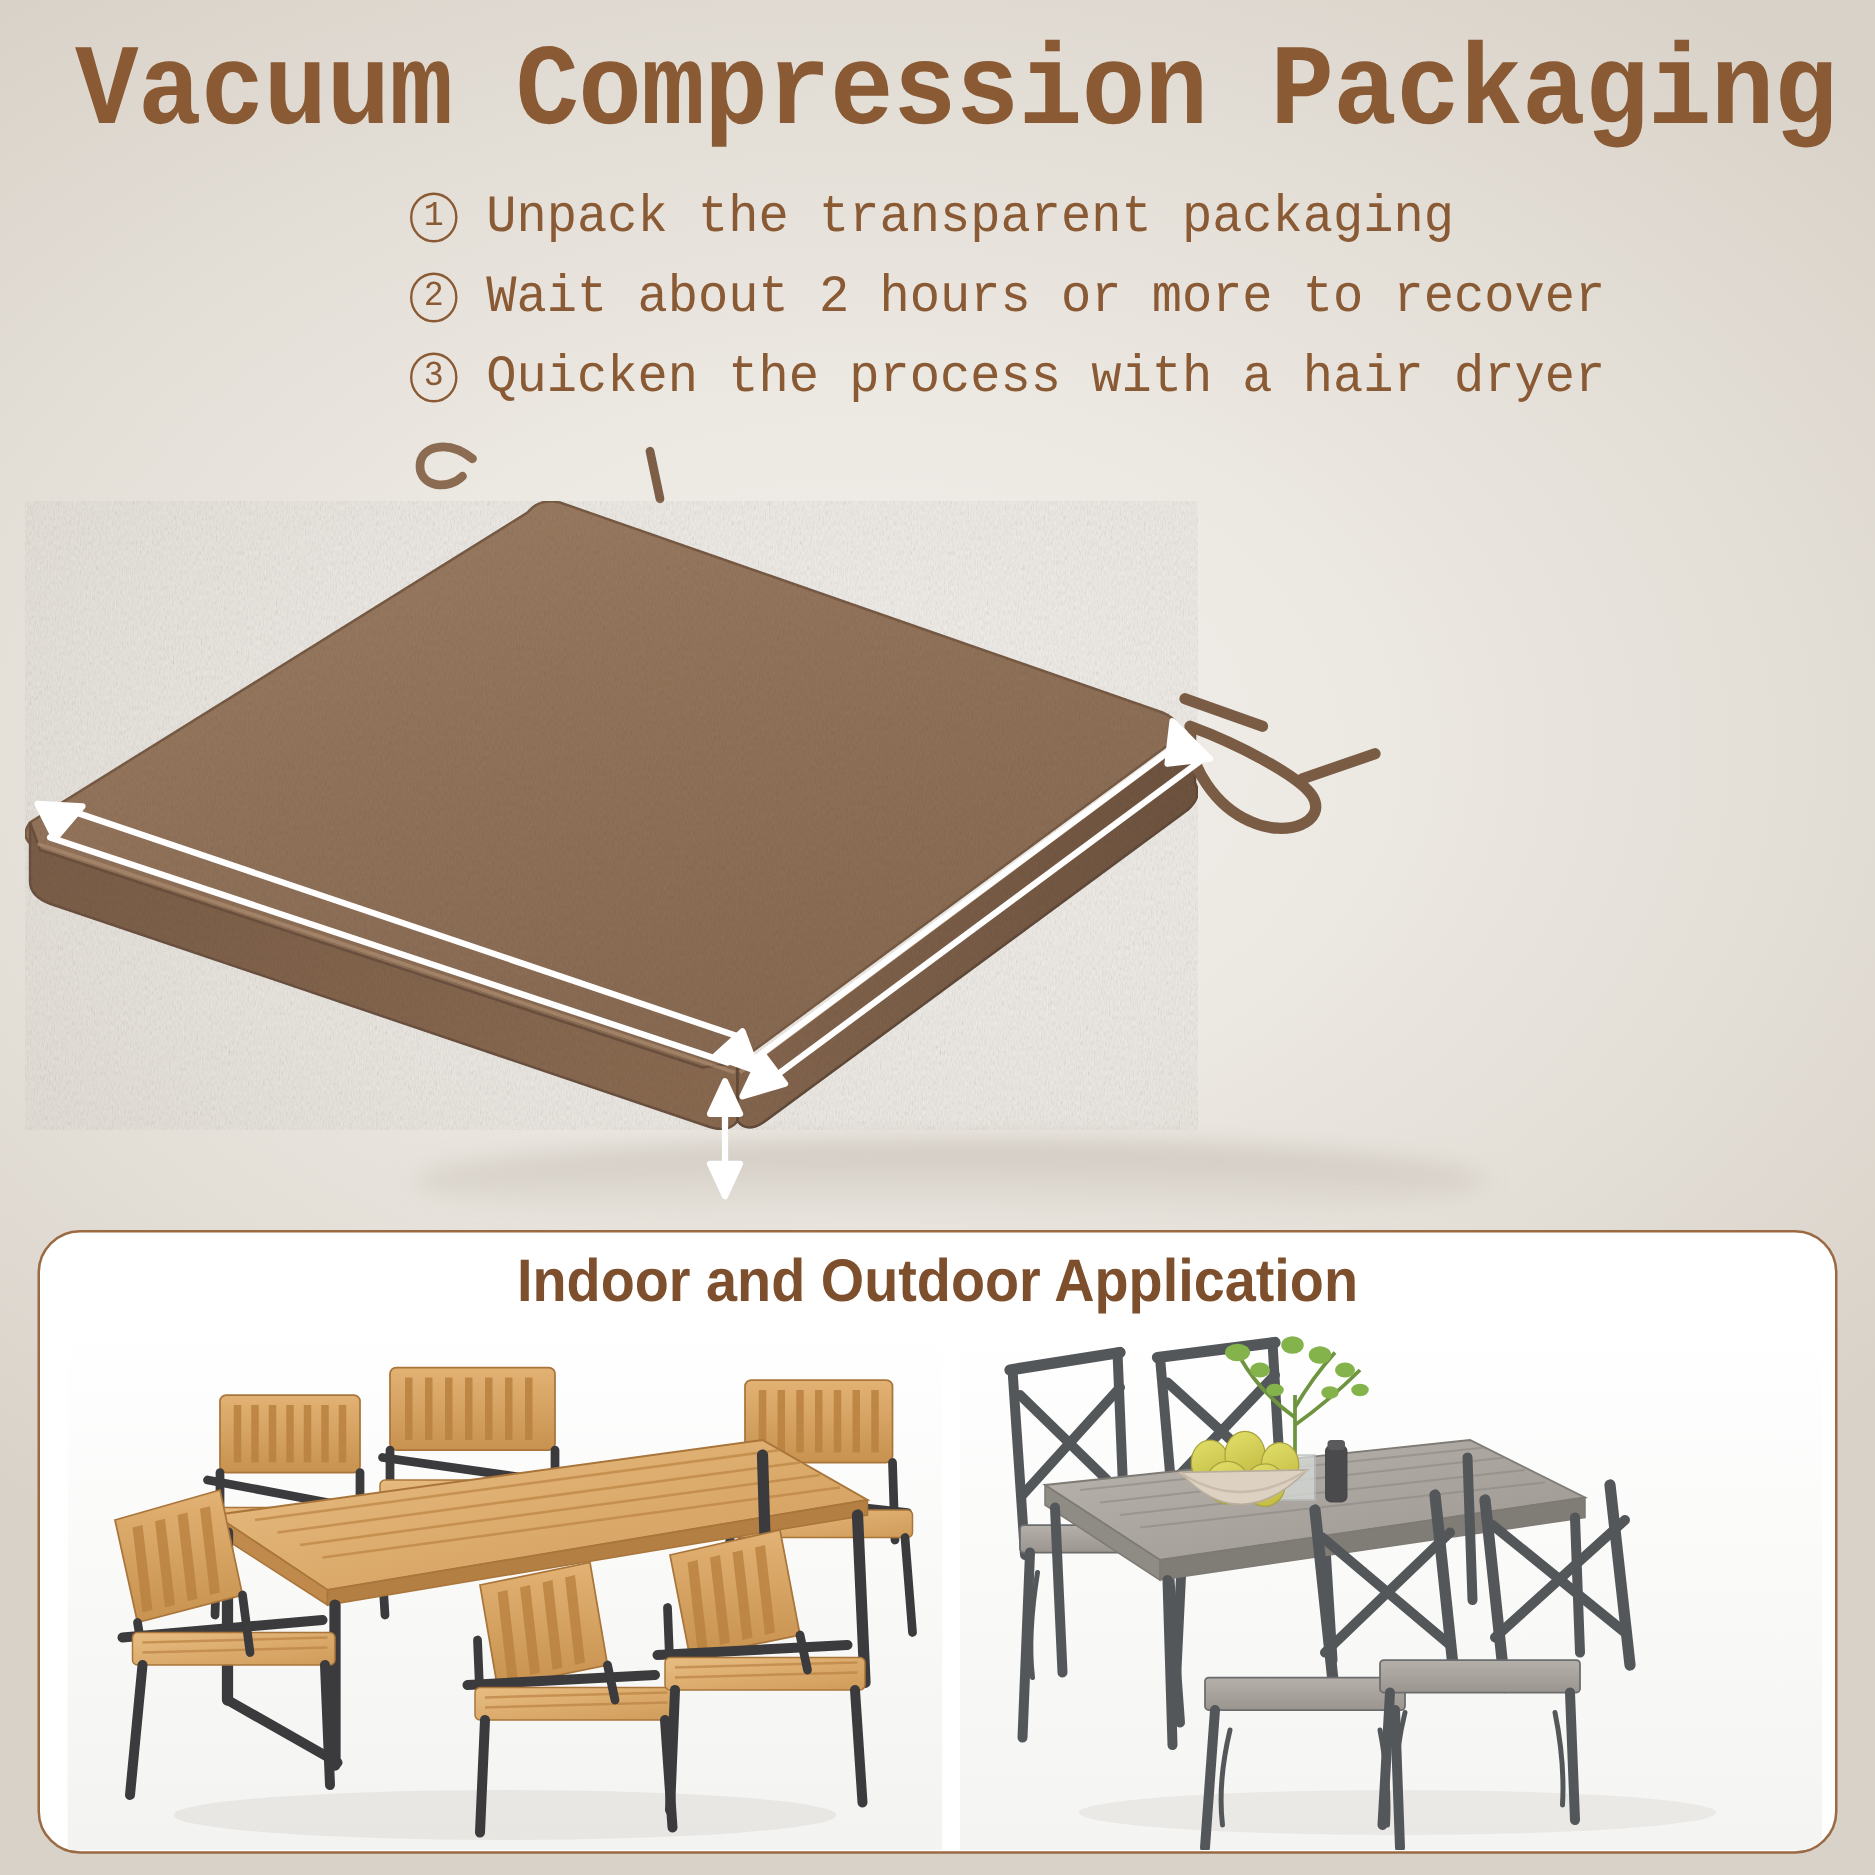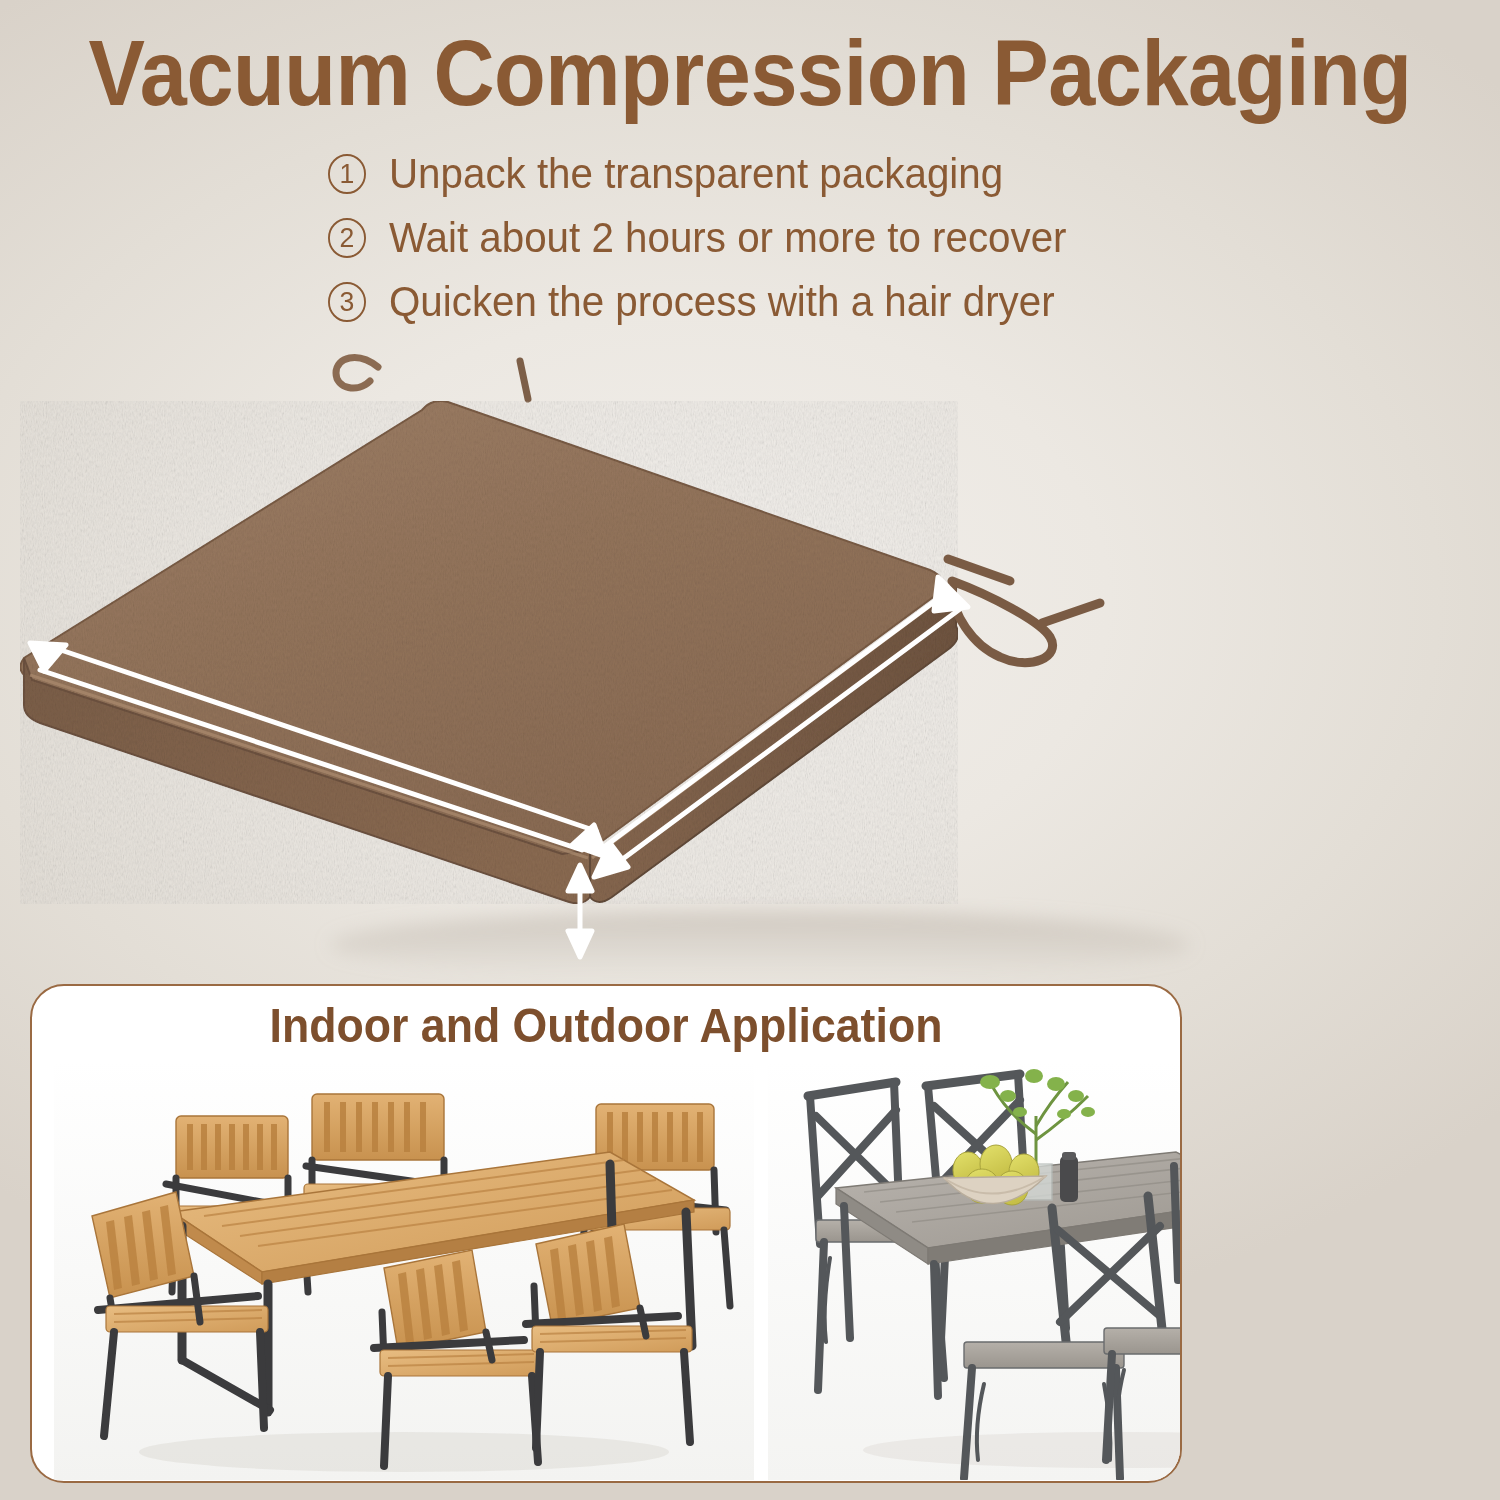--- a/index.html
+++ b/index.html
@@ -16,20 +16,21 @@
     font-family: "Liberation Sans", sans-serif;
     background:
       radial-gradient(ellipse 1100px 760px at 46% 40%, #f2efeb 0%, #ece8e2 38%, #e3ded6 68%, #d9d2c9 100%);
   }
   
   #header {
     position: absolute;
     top: 0; left: 0;
     width: 1500px;
     height: 348px;
+    font-family: Liberation Mono, monospace;
   }
   .page-title {
     position: absolute;
     top: 26px;
     left: 0;
     width: 1500px;
     text-align: center;
     color: #8a5a34;
     font-size: 92px;
     line-height: 1.04;
@@ -107,21 +108,21 @@
     font-style: italic;
     letter-spacing: 0.5px;
     white-space: nowrap;
     font-family: "Liberation Sans", sans-serif;
   }
   
   #app-panel {
     position: absolute;
     left: 30px;
     top: 984px;
-    width: 1152px;
+    width: 1440px;
     height: 499px;
     background: #ffffff;
     border: 2px solid #9a6a43;
     border-radius: 34px;
     box-sizing: border-box;
     overflow: hidden;
   }
   .panel-title {
     position: absolute;
     top: 16px;

